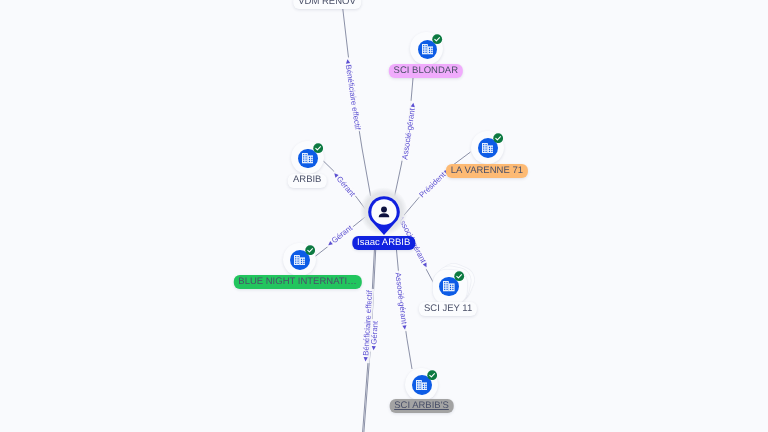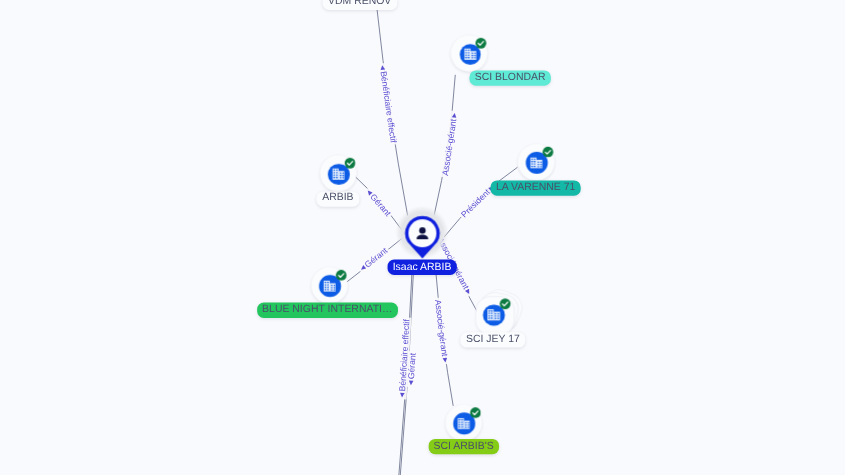--- a/index.html
+++ b/index.html
@@ -122,21 +122,21 @@
     </g>
   </svg>
         </div>
      <div class="badge">
           <svg class="vbadge" width="10.4" height="10.4" viewBox="0 0 22 22">
     <circle cx="11" cy="11" r="10.4" fill="#0c7a41"></circle>
     <path d="M5.9 11.3l3.4 3.5 6.6-6.9" fill="none" stroke="#ffffff" stroke-width="2.3" stroke-linecap="round" stroke-linejoin="round"></path>
   </svg>
         </div>
       </div>
-      <div class="nlabel" style="left: 425.8px; top: 64px; background: #5eead4; color: rgb(74, 80, 104); margin-left: 38px;">SCI BLONDAR</div>
+      <div class="nlabel" style="left: 425.8px; top: 64px; background: #f0abfc; color: rgb(74, 80, 104);">SCI BLONDAR</div>
       <div class="cnode" style="left: 470.5px; top: 130.5px;">
         <div class="disc"></div>
      <div class="idisc">
           <svg class="bldg" width="11.6" height="10.3" viewBox="0 0 44 39">
     <g fill="#e7f0fd">
       <path d="M0 0h22v39H0z"></path>
       <path d="M22 9h22v30H22z"></path>
     </g>
     <g fill="#0d5ce6">
       <rect x="4.2" y="4.0" width="4.6" height="4.6" rx=".6"></rect>
@@ -156,21 +156,21 @@
     </g>
   </svg>
         </div>
      <div class="badge">
           <svg class="vbadge" width="10.4" height="10.4" viewBox="0 0 22 22">
     <circle cx="11" cy="11" r="10.4" fill="#0c7a41"></circle>
     <path d="M5.9 11.3l3.4 3.5 6.6-6.9" fill="none" stroke="#ffffff" stroke-width="2.3" stroke-linecap="round" stroke-linejoin="round"></path>
   </svg>
         </div>
       </div>
-      <div class="nlabel" style="left: 486.9px; top: 164.4px; background: #14b8a6; color: rgb(74, 80, 104);">LA VARENNE 71</div>
+      <div class="nlabel" style="left: 486.9px; top: 164.4px; background: #fdba74; color: rgb(74, 80, 104);">LA VARENNE 71</div>
       <div class="cnode" style="left: 290.5px; top: 141px;">
         <div class="disc"></div>
      <div class="idisc">
           <svg class="bldg" width="11.6" height="10.3" viewBox="0 0 44 39">
     <g fill="#e7f0fd">
       <path d="M0 0h22v39H0z"></path>
       <path d="M22 9h22v30H22z"></path>
     </g>
     <g fill="#0d5ce6">
       <rect x="4.2" y="4.0" width="4.6" height="4.6" rx=".6"></rect>
@@ -260,21 +260,21 @@
     </g>
   </svg>
         </div>
      <div class="badge">
           <svg class="vbadge" width="10.4" height="10.4" viewBox="0 0 22 22">
     <circle cx="11" cy="11" r="10.4" fill="#0c7a41"></circle>
     <path d="M5.9 11.3l3.4 3.5 6.6-6.9" fill="none" stroke="#ffffff" stroke-width="2.3" stroke-linecap="round" stroke-linejoin="round"></path>
   </svg>
         </div>
       </div>
-      <div class="nlabel" style="left: 448.1px; top: 301.9px; background: rgb(251, 252, 254); color: rgb(74, 80, 104);">SCI JEY 17</div>
+      <div class="nlabel" style="left: 448.1px; top: 301.9px; background: rgb(251, 252, 254); color: rgb(74, 80, 104);">SCI JEY 11</div>
       <div class="cnode" style="left: 404.5px; top: 367.5px;">
         <div class="disc"></div>
      <div class="idisc">
           <svg class="bldg" width="11.6" height="10.3" viewBox="0 0 44 39">
     <g fill="#e7f0fd">
       <path d="M0 0h22v39H0z"></path>
       <path d="M22 9h22v30H22z"></path>
     </g>
     <g fill="#0d5ce6">
       <rect x="4.2" y="4.0" width="4.6" height="4.6" rx=".6"></rect>
@@ -294,21 +294,21 @@
     </g>
   </svg>
         </div>
      <div class="badge">
           <svg class="vbadge" width="10.4" height="10.4" viewBox="0 0 22 22">
     <circle cx="11" cy="11" r="10.4" fill="#0c7a41"></circle>
     <path d="M5.9 11.3l3.4 3.5 6.6-6.9" fill="none" stroke="#ffffff" stroke-width="2.3" stroke-linecap="round" stroke-linejoin="round"></path>
   </svg>
         </div>
       </div>
-      <div class="nlabel" style="left: 421.5px; top: 398.8px; background: #84cc16; color: rgb(74, 80, 104);">SCI ARBIB'S</div>
+      <div class="nlabel" style="left: 421.5px; top: 398.8px; background: #a3a3a3; color: rgb(74, 80, 104); text-decoration: underline;">SCI ARBIB'S</div>
       <div style="position: absolute; left: 354px; top: 182.3px; width: 60px; height: 72px;">
         <svg width="60" height="72" viewBox="0 0 60 72">
    <defs>
             <radialGradient id="haloG">
      <stop offset="0" stop-color="#e3e5e8"></stop>
               <stop offset="0.78" stop-color="#e3e5e8"></stop>
      <stop offset="1" stop-color="#e3e5e8" stop-opacity="0"></stop>
             </radialGradient>
           </defs>
    <circle cx="29.6" cy="29.3" r="24" fill="url(#haloG)"></circle>

